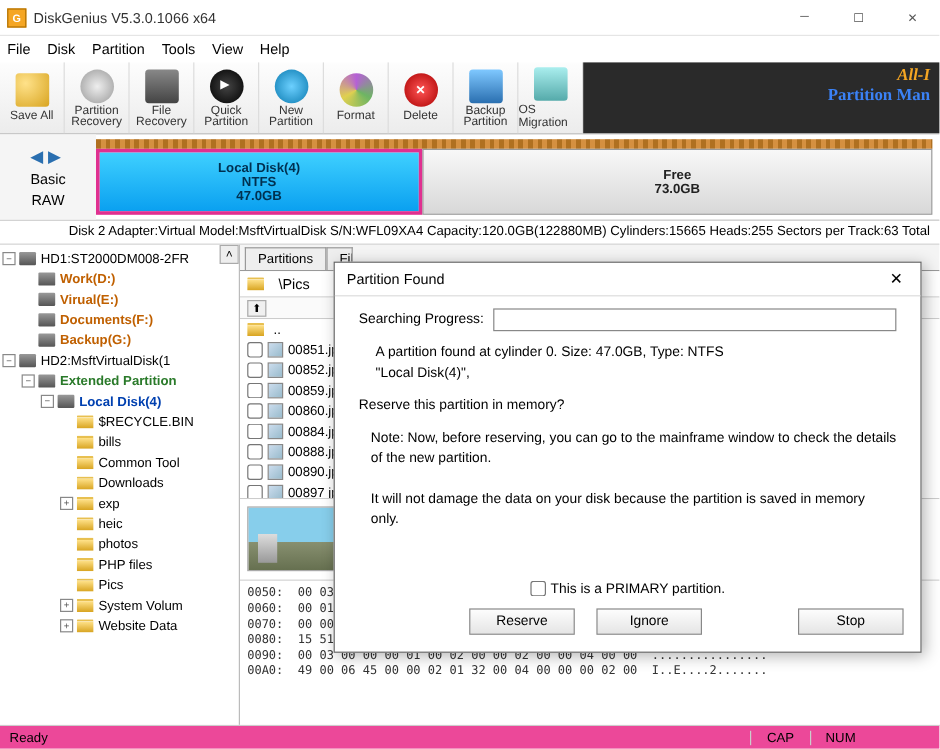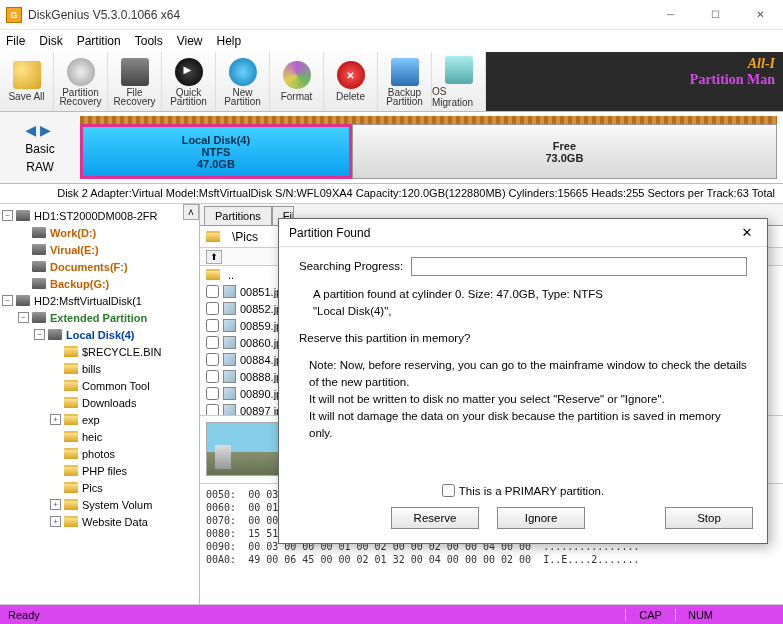--- a/index.html
+++ b/index.html
@@ -21,21 +21,21 @@
 .toolbtn:nth-child(5) .ticon { background: radial-gradient(circle at 50% 50%,#6cd0ff,#0a7ab0); border-radius:50%; }
 .toolbtn:nth-child(6) .ticon { background: conic-gradient(#b560d6,#6db563,#e0d050,#b560d6); border-radius:50%; }
 .toolbtn:nth-child(7) .ticon { background: radial-gradient(circle,#f55,#a00); border-radius:50%; color:#fff; display:flex; align-items:center; justify-content:center; font-weight:bold; }
 .toolbtn:nth-child(8) .ticon { background: linear-gradient(#7fc8ff,#2a6fb0); border-radius:3px; }
 .toolbtn:nth-child(9) .ticon { background: linear-gradient(#aee,#5aa); border-radius:3px; }
 .brand { flex:1; background: #2a2a2a; display:flex; align-items:center; padding-left:14px; color:#fff; font-family: Georgia, serif; position:relative; }
 .brand .dg { font-size: 26px; font-weight:bold; }
 .brand .dg b { color:#f5a623; }
 .brand .sub { position:absolute; right:8px; top:4px; text-align:right; font-family:"Segoe UI"; }
 .brand .sub .l1 { color:#f5a623; font-weight:bold; font-style:italic; font-size:14px; }
-.brand .sub .l2 { color:#d946ef; font-weight:bold; font-size:14px; }
+.brand .sub .l2 { color:#3b82f6; font-weight:bold; font-size:14px; }
 .diskmap { height: 72px; display:flex; border-bottom:1px solid #bbb; }
 .dmleft { width:80px; display:flex; flex-direction:column; align-items:center; justify-content:center; gap:4px; background:#f5f5f5; }
 .dmleft .arrows { color:#2a6fb0; font-size:14px; letter-spacing:4px; }
 .dmbar { flex:1; padding:4px 6px 4px 0; display:flex; gap:4px; }
 .dmtop { height:8px; background: repeating-linear-gradient(90deg,#b07020,#b07020 4px,#d59040 4px,#d59040 8px); width:100%; }
 .dmbody { display:flex; height: calc(100% - 8px); }
 .part1 { flex: 0 0 39%; border:3px solid #e03090; background: linear-gradient(#3fd0ff,#0aa0f0); display:flex; flex-direction:column; align-items:center; justify-content:center; font-weight:bold; color:#003050; font-size:11px; }
 .part2 { flex:1; border:1px solid #999; background: linear-gradient(#f8f8f8,#d8d8d8); display:flex; flex-direction:column; align-items:center; justify-content:center; font-weight:bold; color:#222; font-size:11px; }
 .infobar { height:20px; padding: 3px 8px; font-size:11px; background:#fff; border-bottom:1px solid #ccc; white-space:nowrap; overflow:hidden;text-align:right; }
 .main { display:flex; height: calc(624px - 30px - 22px - 60px - 72px - 20px - 20px); }
@@ -59,21 +59,21 @@
 .tab.cut { width:16px; overflow:hidden; }
 .path { height:22px; display:flex; align-items:center; border-bottom:1px solid #ccc; background:#fff; padding-left:6px; gap:8px; }
 .filecols { height:18px; display:flex; align-items:center; border-bottom:1px solid #ccc; padding-left:6px; gap:60px; font-size:11px; background:#fafafa; }
 .filelist { flex:0 0 150px; overflow:hidden; background:#fff; border-bottom:1px solid #ccc; }
 .frow { height:17px; display:flex; align-items:center; padding-left:6px; font-size:11px; gap:4px; }
 .jicon { width:13px; height:13px; border:1px solid #888; background:linear-gradient(135deg,#cde,#9bc); }
 .hexpane { flex:1; background:#fff; font-family: Consolas, monospace; font-size:10px; padding:4px 6px; color:#333; white-space:pre; overflow:hidden; line-height:13px; }
 .preview { width:84px; height:54px; background: linear-gradient(#87ceeb 0%, #87ceeb 55%, #889070 55%, #667050 100%); border:1px solid #aaa; margin:6px; position:relative; }
 .preview::after { content:""; position:absolute; left:8px; top:22px; width:16px; height:24px; background:linear-gradient(#ddd,#999); }
 .prevrow { display:flex; border-bottom:1px solid #ccc; background:#fff; height:68px; }
-.statusbar { height:20px; display:flex; align-items:center; background:#d946ef; border-top:1px solid #ccc; padding:0 8px; font-size:11px; }
+.statusbar { height:20px; display:flex; align-items:center; background:#ec4899; border-top:1px solid #ccc; padding:0 8px; font-size:11px; }
 .statusbar .sfill { flex:1; }
 .statusbar .scell { width:50px; text-align:center; border-left:1px solid #ccc; }
 
 .modal { position:absolute; left:278px; top:218px; width:490px; height:326px; background:#fff; border:1px solid #666; box-shadow: 3px 3px 12px rgba(0,0,0,.3); display:flex; flex-direction:column; }
 .mtitle { height:28px; display:flex; align-items:center; padding-left:10px; font-size:12px; border-bottom:1px solid #ddd; }
 .mtitle .sp { flex:1; }
 .mtitle .x { width:40px; height:28px; display:flex; align-items:center; justify-content:center; font-size:13px; }
 .mbody { flex:1; padding:10px 20px; font-size:11.5px; line-height:17px; }
 .mbody .prog { display:flex; align-items:center; gap:8px; margin-bottom:10px; }
 .mbody .prog .bar { flex:1; height:19px; border:1px solid #888; }
@@ -368,21 +368,21 @@
     <span class="sp"></span>
     <span class="x">✕</span>
   </div>
   <div class="mbody">
     <div class="prog">
       <span>Searching Progress:</span>
       <div class="bar"></div>
     </div>
     <p style="padding-left:14px"><span>A partition found at cylinder 0. Size: 47.0GB, Type: NTFS</span><br><span>"Local Disk(4)",</span></p>
     <p>Reserve this partition in memory?</p>
-    <p style="padding-left:10px"><span>Note: Now, before reserving, you can go to the mainframe window to check the details of the new partition.</span><br><span>It will not be written to disk no matter you select "Reserve" or "Ignore".</span><br><span>It will not damage the data on your disk because the partition is saved in memory only.</span></p>
+    <p style="padding-left:10px"><span>Note: Now, before reserving, you can go to the mainframe window to check the details of the new partition.</span><br><br><span>It will not damage the data on your disk because the partition is saved in memory only.</span></p>
   </div>
   <div class="mfoot">
     <div class="chkrow">
       <input type="checkbox" style="">
       <span>This is a PRIMARY partition.</span>
     </div>
     <div class="btns">
       <span style="width:80px"></span>
       <div class="btn">Reserve</div>
       <div class="btn">Ignore</div>

